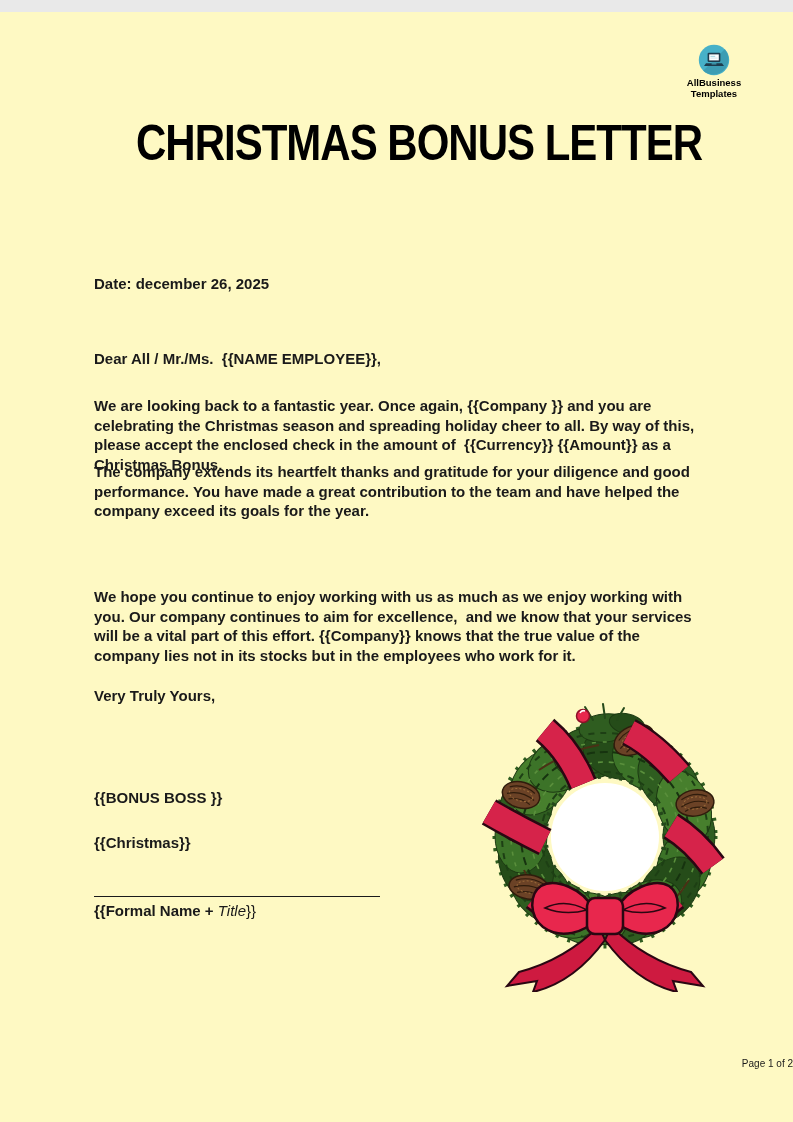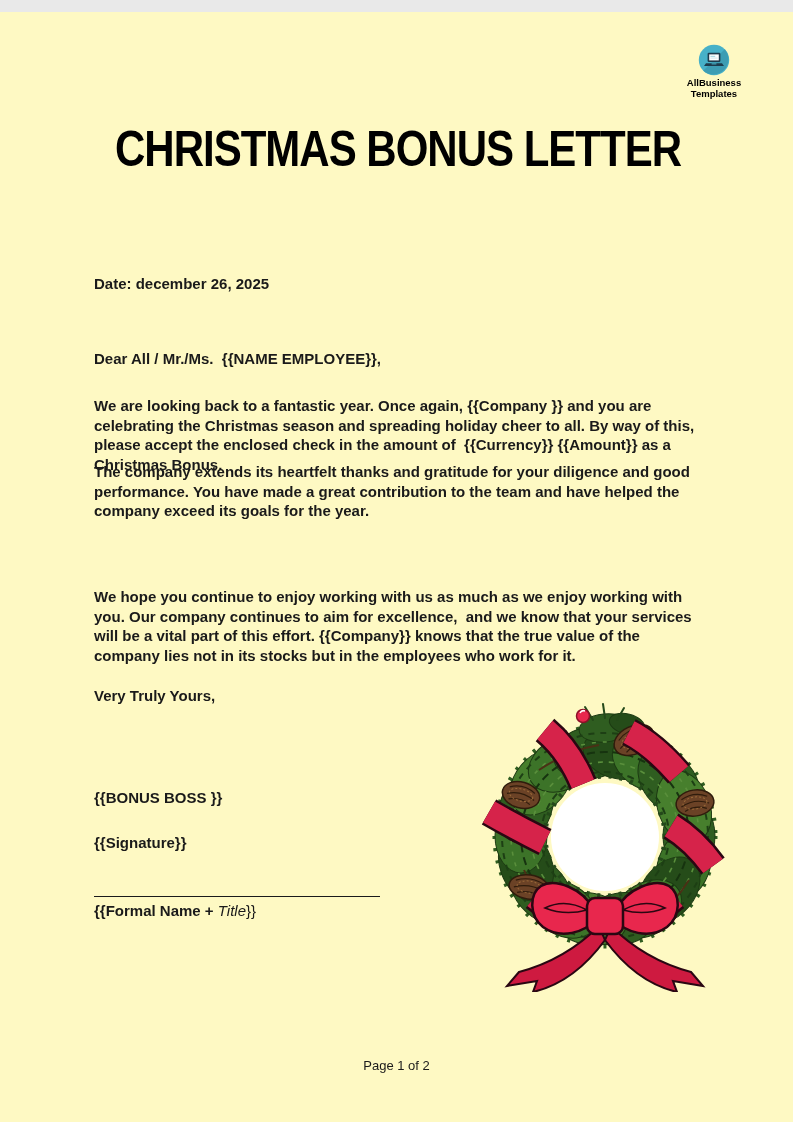--- a/index.html
+++ b/index.html
@@ -14,21 +14,21 @@
   }
   .abs{position:absolute;}
   .prewrap{white-space:pre-wrap;font-weight:bold;}
 
   
   .logo{left:672px;top:32px;width:84px;text-align:center;}
   .logo-circle{width:32px;height:32px;margin:0 auto 2px auto;}
   .logo-brand{font-size:9.5px;line-height:10.5px;font-weight:700;color:#000;}
 
   
-  .title-wrap{left:94px;top:108px;width:608px;text-align:center;text-decoration:underline;}
+  .title-wrap{left:94px;top:102px;width:608px;text-align:right;text-decoration:underline;}
   .title-text{
     display:inline-block;
     font-size:42px;
     font-weight:700;
     letter-spacing:-1px;
     transform:scaleY(1.2);
     transform-origin:center top;
     color:#000;
   }
 
@@ -44,21 +44,21 @@
   .boss-name{top:776px;}
   .signature{top:821px;}
   .sig-line{left:94px;top:884px;width:286px;height:0;border-top:1.5px solid #1a1a1a;}
   .formal-name{top:889px;}
   .formal-name .ital{font-style:italic;}
 
   
   .wreath{left:479px;top:688px;width:252px;height:292px;}
 
   
-  .footer{left:0;right:0;top:1046px;text-align:center;font-size:13px;color:#1a1a1a;}
+  .footer{left:0;right:0;top:1046px;text-align:right;font-size:10px;color:#1a1a1a;}
 </style>
 </head>
 <body>
 
 <div class="page">
 
   <div class="abs logo">
     <div class="logo-circle">
       <svg viewBox="0 0 40 40" width="32" height="32">
         <circle cx="20" cy="20" r="19" fill="#47b1c8"></circle>
@@ -80,21 +80,21 @@
   </div>
 
   <div class="abs bodytext date-line prewrap">Date: december 26, 2025</div>
   <div class="abs bodytext salutation prewrap">Dear All / Mr./Ms.  {{NAME EMPLOYEE}},</div>
   <div class="abs bodytext para1 prewrap">We are looking back to a fantastic year. Once again, {{Company }} and you are celebrating the Christmas season and spreading holiday cheer to all. By way of this, please accept the enclosed check in the amount of  {{Currency}} {{Amount}} as a Christmas Bonus.</div>
   <div class="abs bodytext para2 prewrap">The company extends its heartfelt thanks and gratitude for your diligence and good performance. You have made a great contribution to the team and have helped the company exceed its goals for the year.</div>
   <div class="abs bodytext para3 prewrap">We hope you continue to enjoy working with us as much as we enjoy working with you. Our company continues to aim for excellence,  and we know that your services will be a vital part of this effort. {{Company}} knows that the true value of the company lies not in its stocks but in the employees who work for it.</div>
   <div class="abs bodytext closing prewrap">Very Truly Yours,</div>
 
   <div class="abs bodytext boss-name prewrap">{{BONUS BOSS }}</div>
-  <div class="abs bodytext signature prewrap">{{Signature}}</div>
+  <div class="abs bodytext signature prewrap">{{Christmas}}</div>
   <div class="abs sig-line"></div>
   <div class="abs bodytext formal-name"><span class="prewrap">{{Formal Name + </span><span class="ital">Title</span><span>}}</span></div>
 
   <div class="abs wreath">
     <svg viewBox="0 0 252 292" width="252" height="292">
 
       <circle cx="126" cy="136" r="108" fill="none" stroke="#2f5d20" stroke-width="9" stroke-dasharray="3 9"></circle>
 
       <g stroke="#1c3a12" stroke-width="1">
         <ellipse cx="210" cy="136" rx="37" ry="26" fill="#2f5d20" transform="rotate(90 210 136)"></ellipse>

